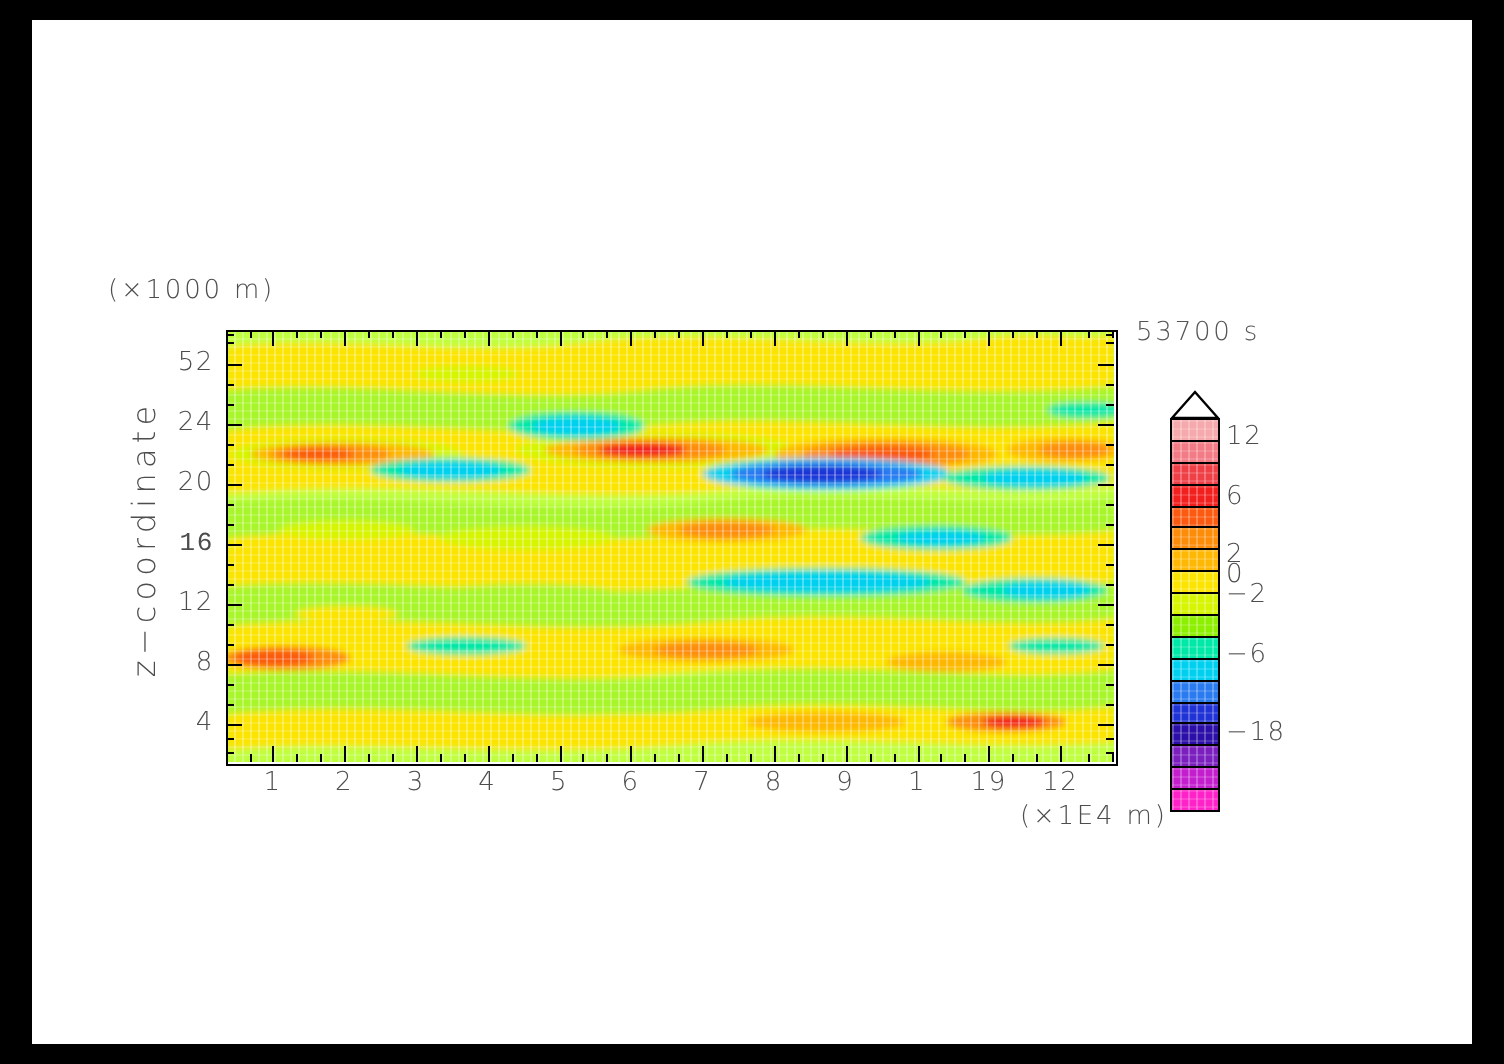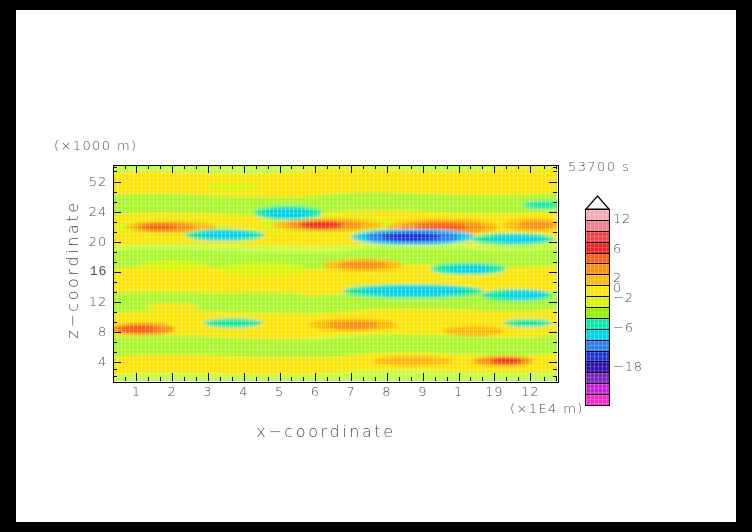--- a/index.html
+++ b/index.html
@@ -412,21 +412,20 @@
     <div id="yticklabels">
         <div class="ytick-label" style="top: 343.5px;">4</div>
         <div class="ytick-label" style="top: 313.5px;">8</div>
         <div class="ytick-label" style="top: 283.5px;">12</div>
         <div class="ytick-label" style="top: 253.5px; font-family: Liberation Mono, monospace;">16</div>
         <div class="ytick-label" style="top: 223.5px;">20</div>
         <div class="ytick-label" style="top: 193.5px;">24</div>
         <div class="ytick-label" style="top: 163.5px;">52</div>
       </div>
 
-    <div class="plot-text" id="xaxis-title">x−coordinate</div>
     <div class="plot-text" id="yaxis-title">z−coordinate</div>
     <div class="plot-text" id="xunit">(×1E4 m)</div>
 
     <svg id="cb-cap" viewBox="0 0 25 15">
       <polygon points="12.5,1 24,14 1,14" fill="#ffffff" stroke="#000000" stroke-width="1.2"></polygon>
     </svg>
 
     <div id="cbar">
         <div class="cb-band cb-sep" style="background: rgb(246, 169, 173); height: 9.9px;"></div>
         <div class="cb-band cb-sep" style="background: rgb(242, 123, 133); height: 9.9px;"></div>

